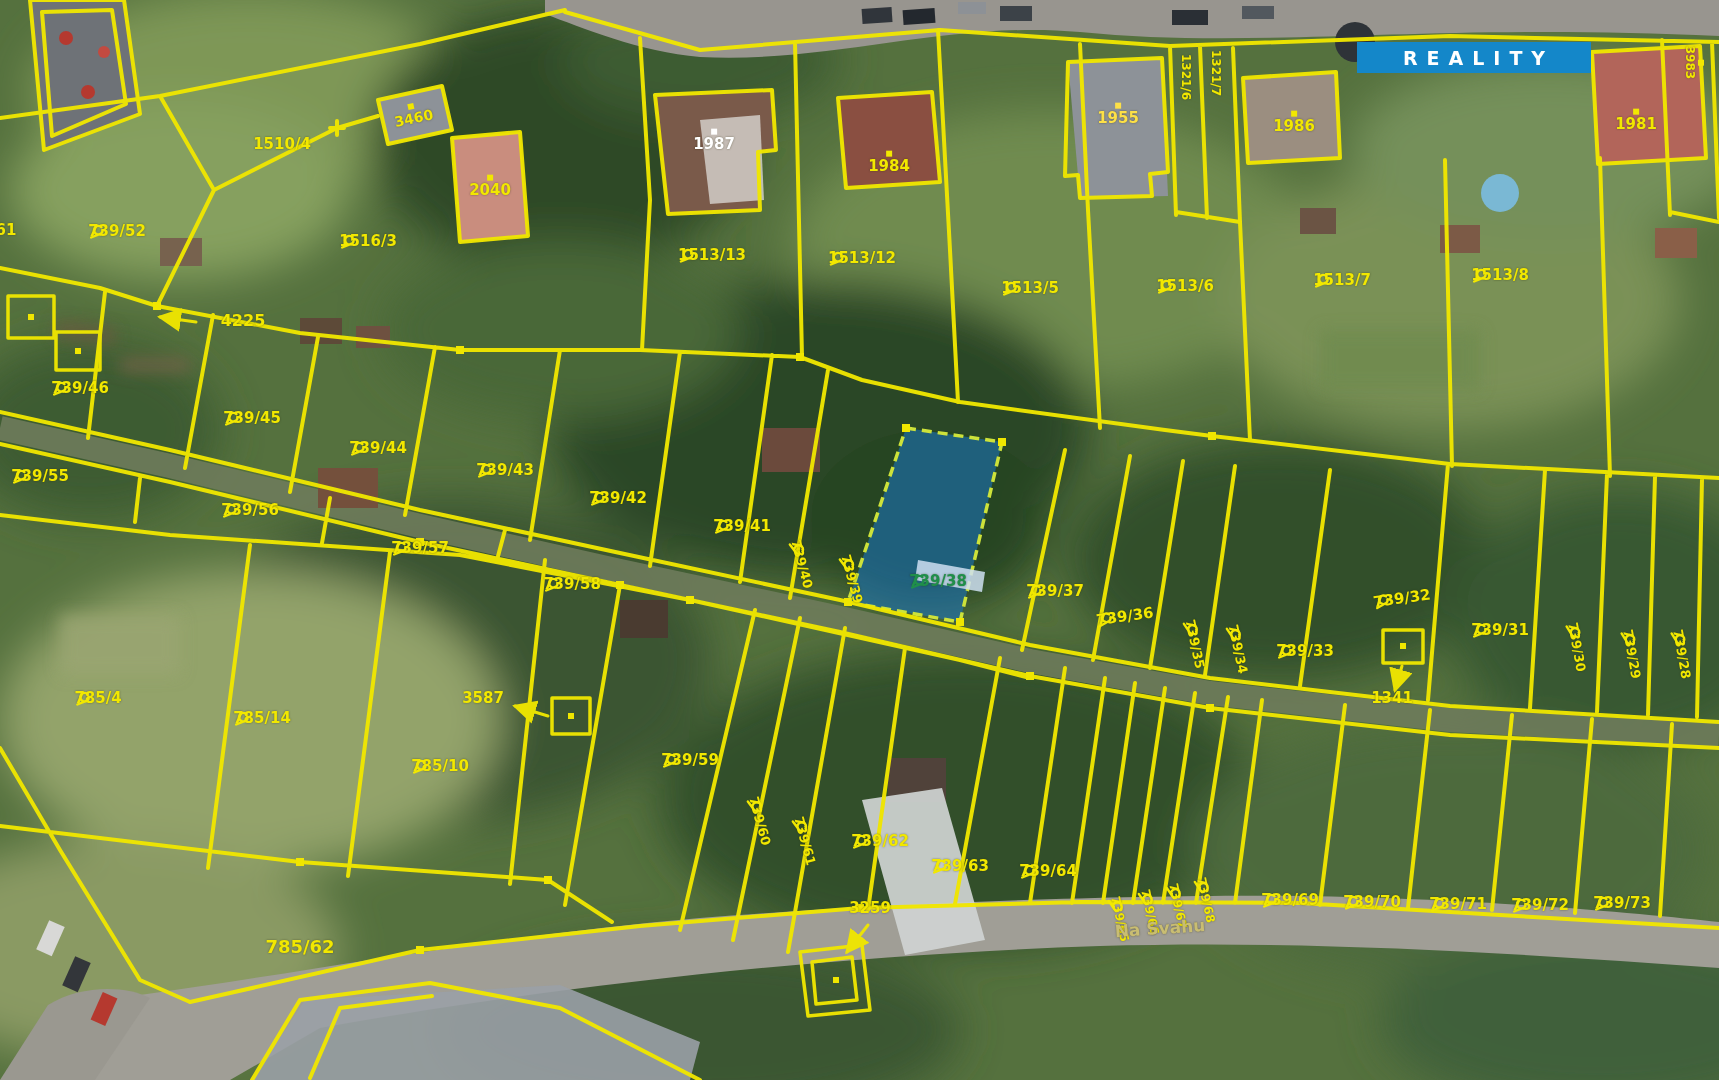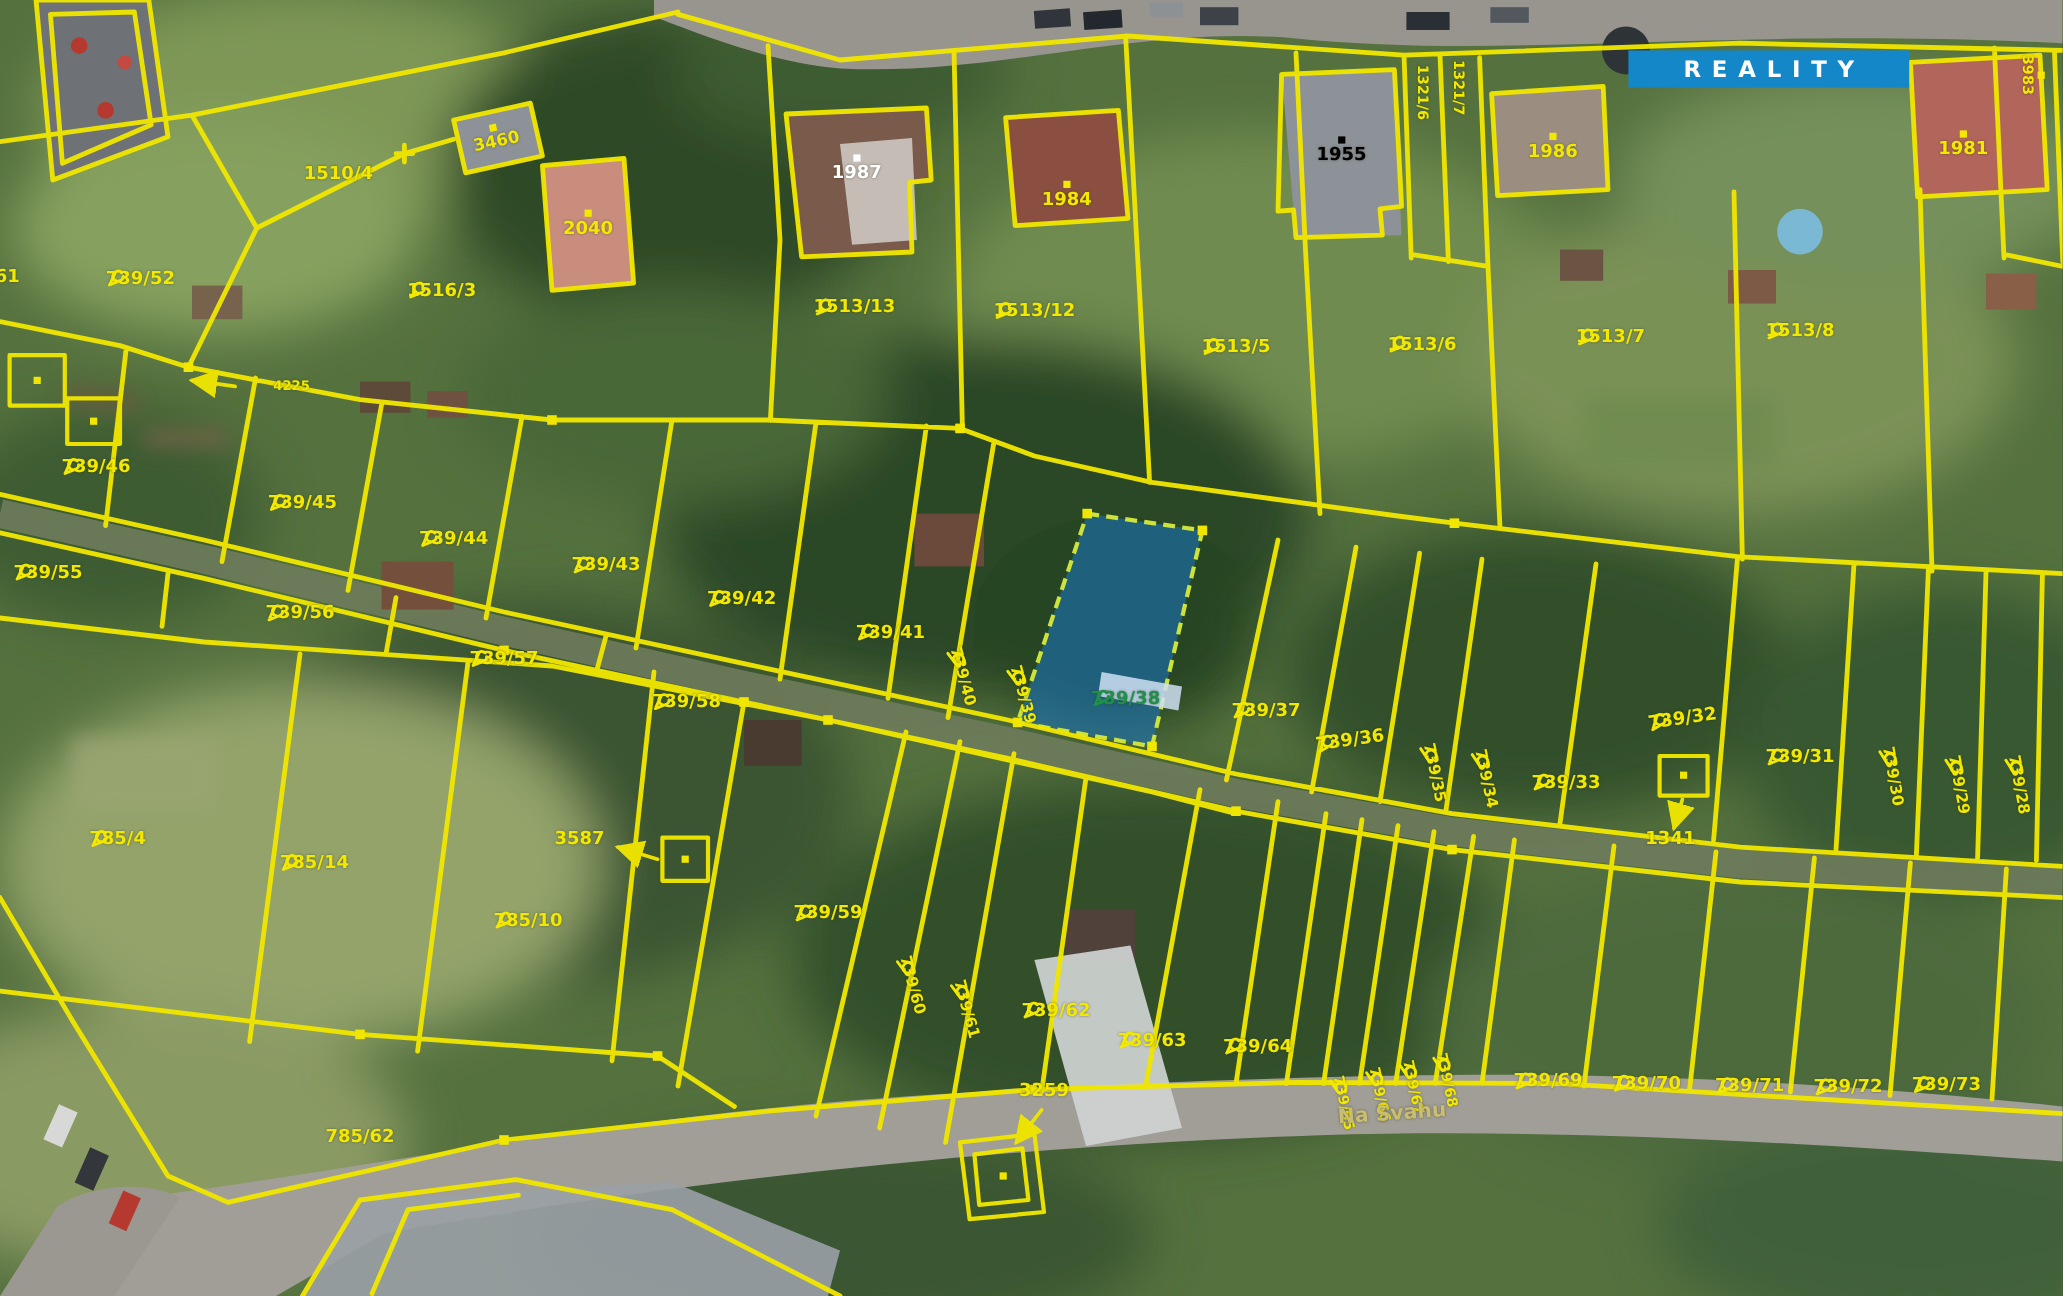--- a/index.html
+++ b/index.html
@@ -224,24 +224,24 @@
       <div class="plabel" style="left: 6px; top: 232px; font-size: 15px; color: rgb(242, 232, 0); transform: translate(-50%, -58%) rotate(0deg);"><span>61</span></div>
       <div class="plabel" style="left: 117px; top: 233px; font-size: 15px; color: rgb(242, 232, 0); transform: translate(-50%, -58%) rotate(0deg);"><svg width="20" height="16" viewBox="0 0 20 16">
           <path d="M14.5,6 a4.3,4.3 0 1 1 -1.2,-3.1 M12,9.6 L3,13.2" fill="none" stroke="currentColor" stroke-width="2.4" stroke-linecap="round"></path>
         </svg><span>739/52</span></div>
       <div class="plabel" style="left: 282px; top: 146px; font-size: 15px; color: rgb(242, 232, 0); transform: translate(-50%, -58%) rotate(0deg);"><span>1510/4</span></div>
       <div class="plabel" style="left: 413px; top: 116px; font-size: 14px; color: rgb(242, 232, 0); transform: translate(-50%, -58%) rotate(-12deg);"><div class="mdot"></div><span>3460</span></div>
       <div class="plabel" style="left: 490px; top: 188px; font-size: 15px; color: rgb(242, 232, 0); transform: translate(-50%, -58%) rotate(0deg);"><div class="mdot"></div><span>2040</span></div>
       <div class="plabel" style="left: 368px; top: 243px; font-size: 15px; color: rgb(242, 232, 0); transform: translate(-50%, -58%) rotate(0deg);"><svg width="20" height="16" viewBox="0 0 20 16">
           <path d="M14.5,6 a4.3,4.3 0 1 1 -1.2,-3.1 M12,9.6 L3,13.2" fill="none" stroke="currentColor" stroke-width="2.4" stroke-linecap="round"></path>
         </svg><span>1516/3</span></div>
-      <div class="plabel" style="left: 243px; top: 322px; font-size: 11px; color: rgb(242, 232, 0); transform: translate(-50%, -58%) rotate(0deg);"><span>4225</span></div>
+      <div class="plabel" style="left: 243px; top: 322px; font-size: 16px; color: rgb(242, 232, 0); transform: translate(-50%, -58%) rotate(0deg);"><span>4225</span></div>
       <div class="plabel" style="left: 714px; top: 142px; font-size: 15px; color: #ffffff; transform: translate(-50%, -58%) rotate(0deg);"><div class="mdot"></div><span>1987</span></div>
       <div class="plabel" style="left: 889px; top: 130px; font-size: 15px; color: rgb(242, 232, 0); transform: translate(-50%, -58%) rotate(0deg); margin-top: 34px;"><div class="mdot"></div><span>1984</span></div>
-      <div class="plabel" style="left: 1118px; top: 127px; font-size: 15px; color: #000000; transform: translate(-50%, -58%) rotate(0deg);"><div class="mdot"></div><span>1955</span></div>
+      <div class="plabel" style="left: 1118px; top: 116px; font-size: 15px; color: #fde047; transform: translate(-50%, -58%) rotate(0deg);"><div class="mdot"></div><span>1955</span></div>
       <div class="plabel" style="left: 1294px; top: 124px; font-size: 15px; color: rgb(242, 232, 0); transform: translate(-50%, -58%) rotate(0deg);"><div class="mdot"></div><span>1986</span></div>
       <div class="plabel" style="left: 1636px; top: 122px; font-size: 15px; color: rgb(242, 232, 0); transform: translate(-50%, -58%) rotate(0deg);"><div class="mdot"></div><span>1981</span></div>
       <div class="plabel" style="left: 1186px; top: 78px; font-size: 12px; color: rgb(242, 232, 0); transform: translate(-50%, -58%) rotate(90deg);"><span>1321/6</span></div>
       <div class="plabel" style="left: 1216px; top: 74px; font-size: 12px; color: rgb(242, 232, 0); transform: translate(-50%, -58%) rotate(90deg);"><span>1321/7</span></div>
       <div class="plabel" style="left: 1694px; top: 64px; font-size: 12px; color: rgb(242, 232, 0); transform: translate(-50%, -58%) rotate(90deg);"><div class="mdot"></div><span>3983</span></div>
       <div class="plabel" style="left: 712px; top: 257px; font-size: 15px; color: rgb(242, 232, 0); transform: translate(-50%, -58%) rotate(0deg);"><svg width="20" height="16" viewBox="0 0 20 16">
           <path d="M14.5,6 a4.3,4.3 0 1 1 -1.2,-3.1 M12,9.6 L3,13.2" fill="none" stroke="currentColor" stroke-width="2.4" stroke-linecap="round"></path>
         </svg><span>1513/13</span></div>
       <div class="plabel" style="left: 862px; top: 260px; font-size: 15px; color: rgb(242, 232, 0); transform: translate(-50%, -58%) rotate(0deg);"><svg width="20" height="16" viewBox="0 0 20 16">
           <path d="M14.5,6 a4.3,4.3 0 1 1 -1.2,-3.1 M12,9.6 L3,13.2" fill="none" stroke="currentColor" stroke-width="2.4" stroke-linecap="round"></path>
@@ -377,21 +377,21 @@
         </svg><span>739/70</span></div>
       <div class="plabel" style="left: 1458px; top: 906px; font-size: 15px; color: rgb(242, 232, 0); transform: translate(-50%, -58%) rotate(0deg);"><svg width="20" height="16" viewBox="0 0 20 16">
           <path d="M14.5,6 a4.3,4.3 0 1 1 -1.2,-3.1 M12,9.6 L3,13.2" fill="none" stroke="currentColor" stroke-width="2.4" stroke-linecap="round"></path>
         </svg><span>739/71</span></div>
       <div class="plabel" style="left: 1540px; top: 907px; font-size: 15px; color: rgb(242, 232, 0); transform: translate(-50%, -58%) rotate(0deg);"><svg width="20" height="16" viewBox="0 0 20 16">
           <path d="M14.5,6 a4.3,4.3 0 1 1 -1.2,-3.1 M12,9.6 L3,13.2" fill="none" stroke="currentColor" stroke-width="2.4" stroke-linecap="round"></path>
         </svg><span>739/72</span></div>
       <div class="plabel" style="left: 1622px; top: 905px; font-size: 15px; color: rgb(242, 232, 0); transform: translate(-50%, -58%) rotate(0deg);"><svg width="20" height="16" viewBox="0 0 20 16">
           <path d="M14.5,6 a4.3,4.3 0 1 1 -1.2,-3.1 M12,9.6 L3,13.2" fill="none" stroke="currentColor" stroke-width="2.4" stroke-linecap="round"></path>
         </svg><span>739/73</span></div>
-      <div class="plabel" style="left: 300px; top: 948px; font-size: 15px; color: rgb(242, 232, 0); transform: translate(-50%, -58%) rotate(0deg);"><span>785/62</span></div>
+      <div class="plabel" style="left: 300px; top: 948px; font-size: 18px; color: rgb(242, 232, 0); transform: translate(-50%, -58%) rotate(0deg);"><span>785/62</span></div>
       <div class="plabel" style="left: 1160px; top: 930px; font-size: 17px; color: rgb(201, 189, 114); transform: translate(-50%, -58%) rotate(-4deg);"><span>Na Svahu</span></div>
     </div>
 
   <div id="logo">
     <div class="bar">
       <span>REALITY</span>
     </div>
   </div>
 </div>
 

